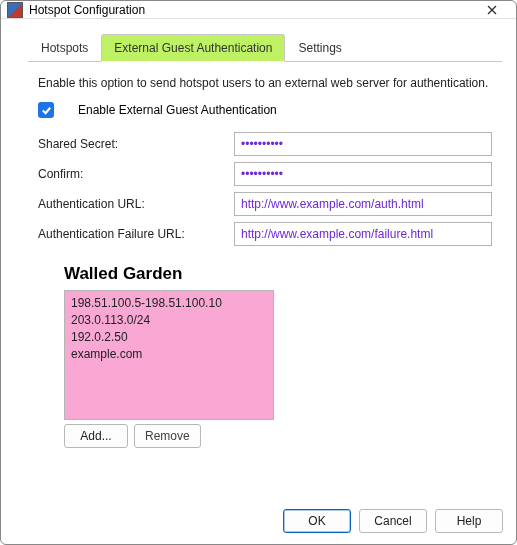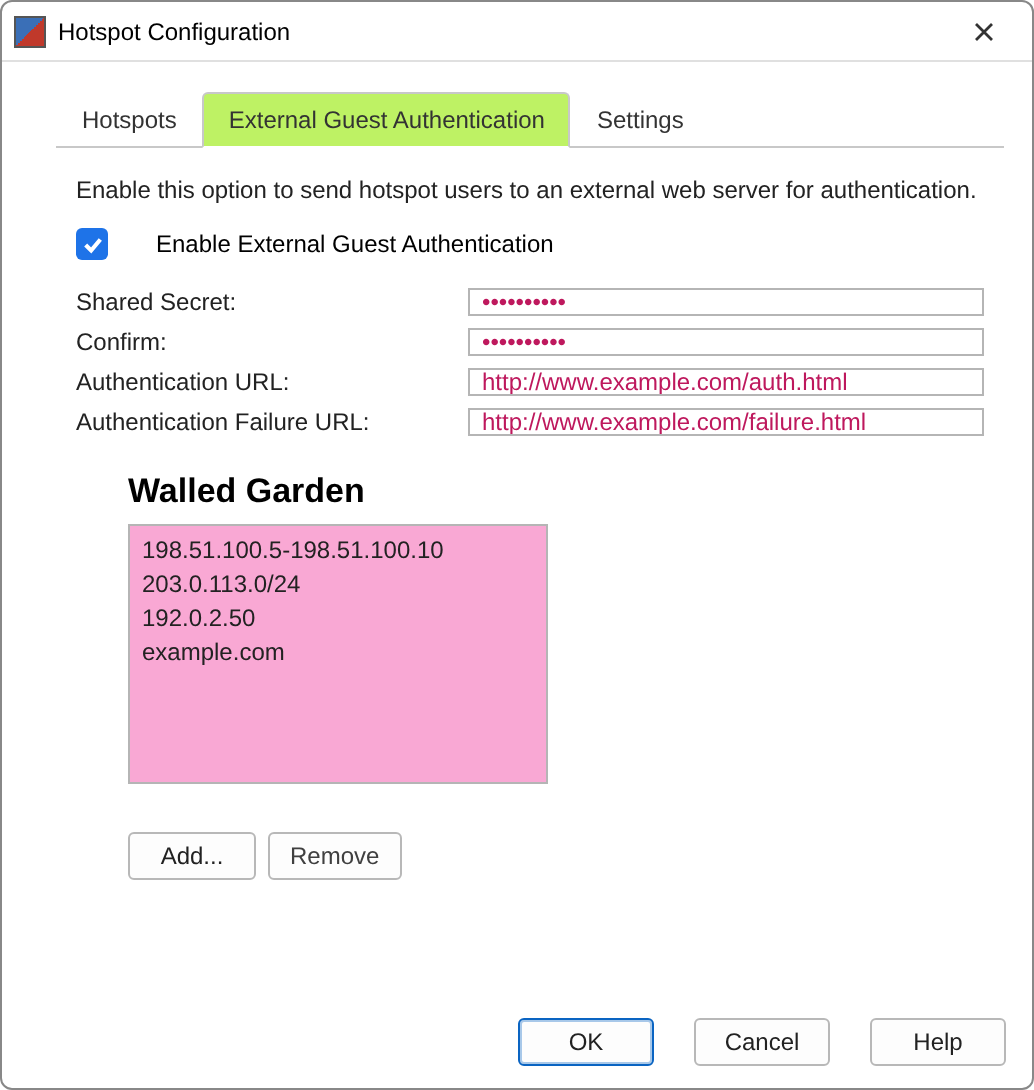--- a/index.html
+++ b/index.html
@@ -10,21 +10,21 @@
       color: #000;
       width: 517px;
       height: 545px;
       overflow: hidden;
       border: 1px solid #888;
       border-radius: 6px;
     }
     .titlebar {
       display: flex;
       align-items: center;
-      height: 30px;
+      height: 18px;
       padding: 0 8px 0 6px;
       border-bottom: 1px solid #e0e0e0;
     }
     .titlebar .appicon {
       width: 16px; height: 16px;
       margin-right: 6px;
       background: linear-gradient(135deg,#3a6fb7 50%,#c0392b 50%);
       border: 1px solid #555;
     }
     .titlebar .title { flex: 1; font-size: 12px; }
@@ -89,26 +89,26 @@
     }
     .formrow label {
       width: 196px;
       padding-right: 8px;
       font-size: 12px;
       color: #222;
     }
     .formrow input[type="password"],
     .formrow input[type="text"] {
       flex: 1;
-      height: 14px;
+      height: 24px;
       border: 1px solid #b5b5b5;
       padding: 2px 6px;
       font-size: 12px;
       font-family: inherit;
-      color: #be185d;
+      color: #6d28d9;
       background: #fff;
     }
     .group {
       margin: 18px 0 0 26px;
       width: 220px;
     }
     .groupheader {
       font-weight: 600;
       font-size: 17px;
       margin-bottom: 6px;
@@ -121,21 +121,21 @@
       background: #f9a8d4;
       overflow: auto;
     }
     .listbox .item {
       font-size: 12px;
       line-height: 17px;
       color: #222;
       white-space: nowrap;
     }
     .group-buttons {
-      margin-top: 24px;
+      margin-top: 4px;
       display: flex;
       gap: 6px;
     }
     .btn {
       height: 24px;
       min-width: 64px;
       padding: 0 10px;
       font-size: 12px;
       font-family: inherit;
       background: #fdfdfd;
@@ -143,21 +143,21 @@
       border-radius: 3px;
       color: #222;
       cursor: default;
     }
     .btn.disabled { color: #404040; }
     .footer {
       position: absolute;
       bottom: 12px;
       right: 14px;
       display: flex;
-      gap: 20px;
+      gap: 8px;
     }
     .footer .btn { min-width: 68px; }
     .footer .btn.default {
       border: 1px solid #0a64c2;
       box-shadow: 0 0 0 1px rgba(10,100,194,.35) inset;
     }
   </style>
 </head>
 <body>
 

